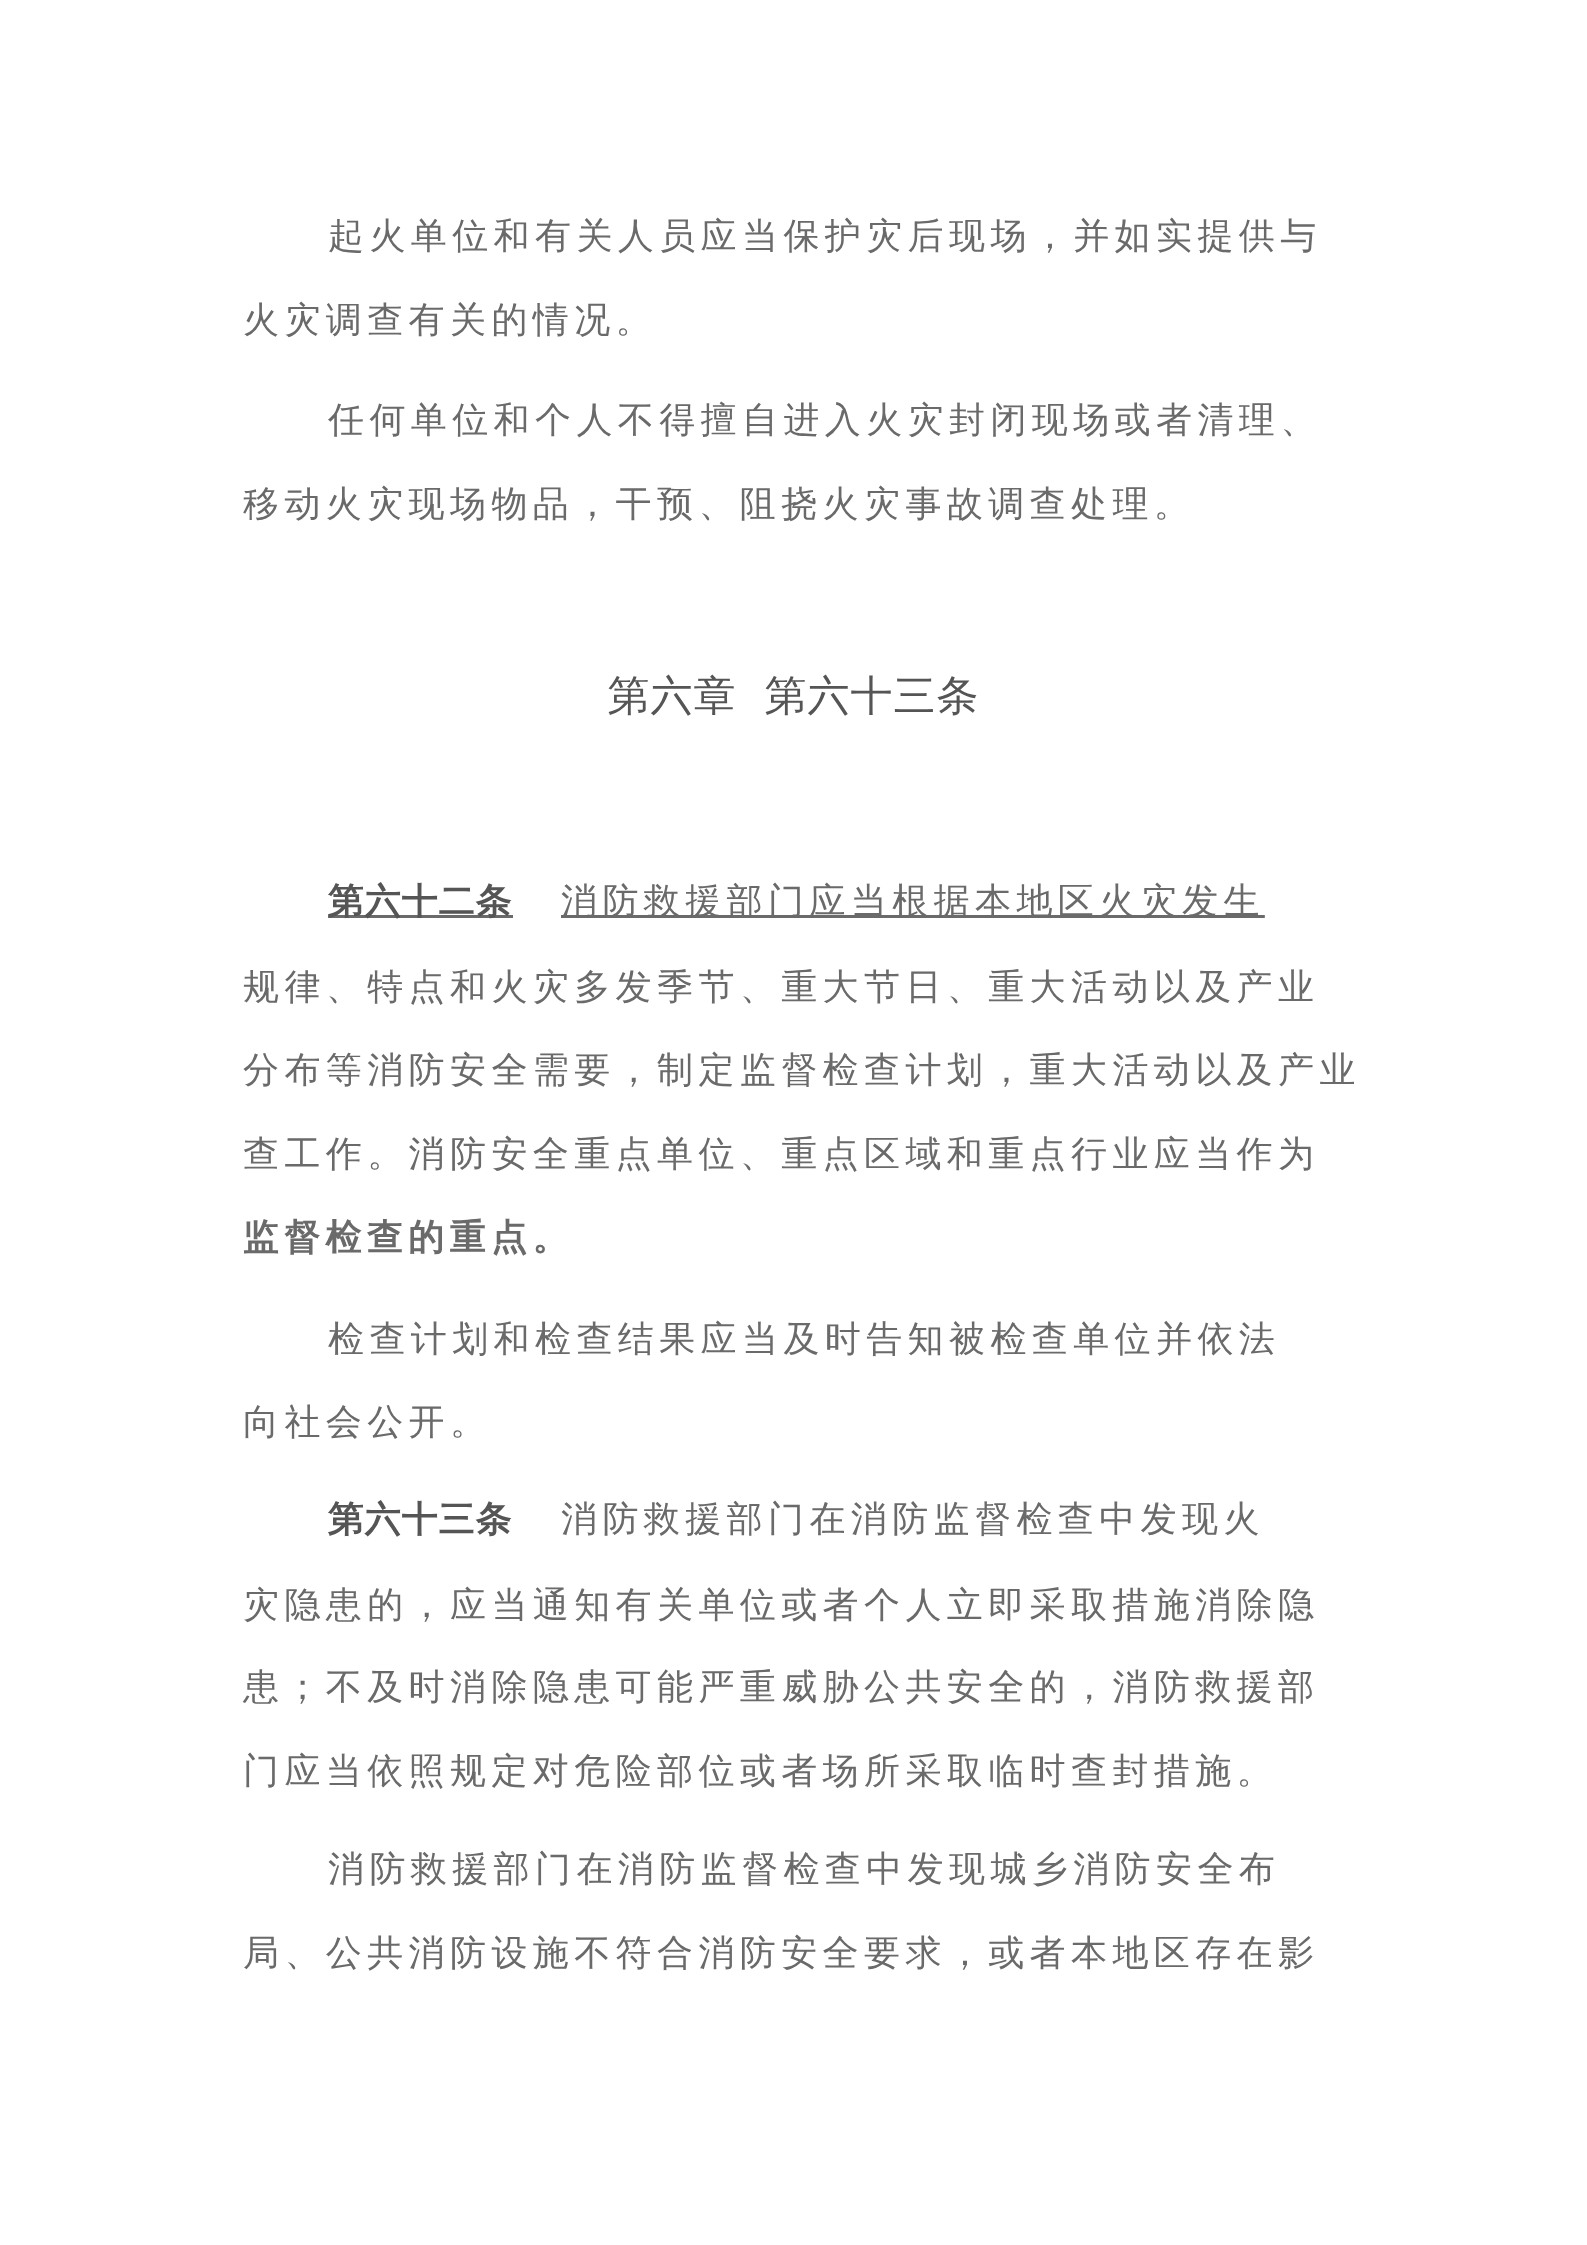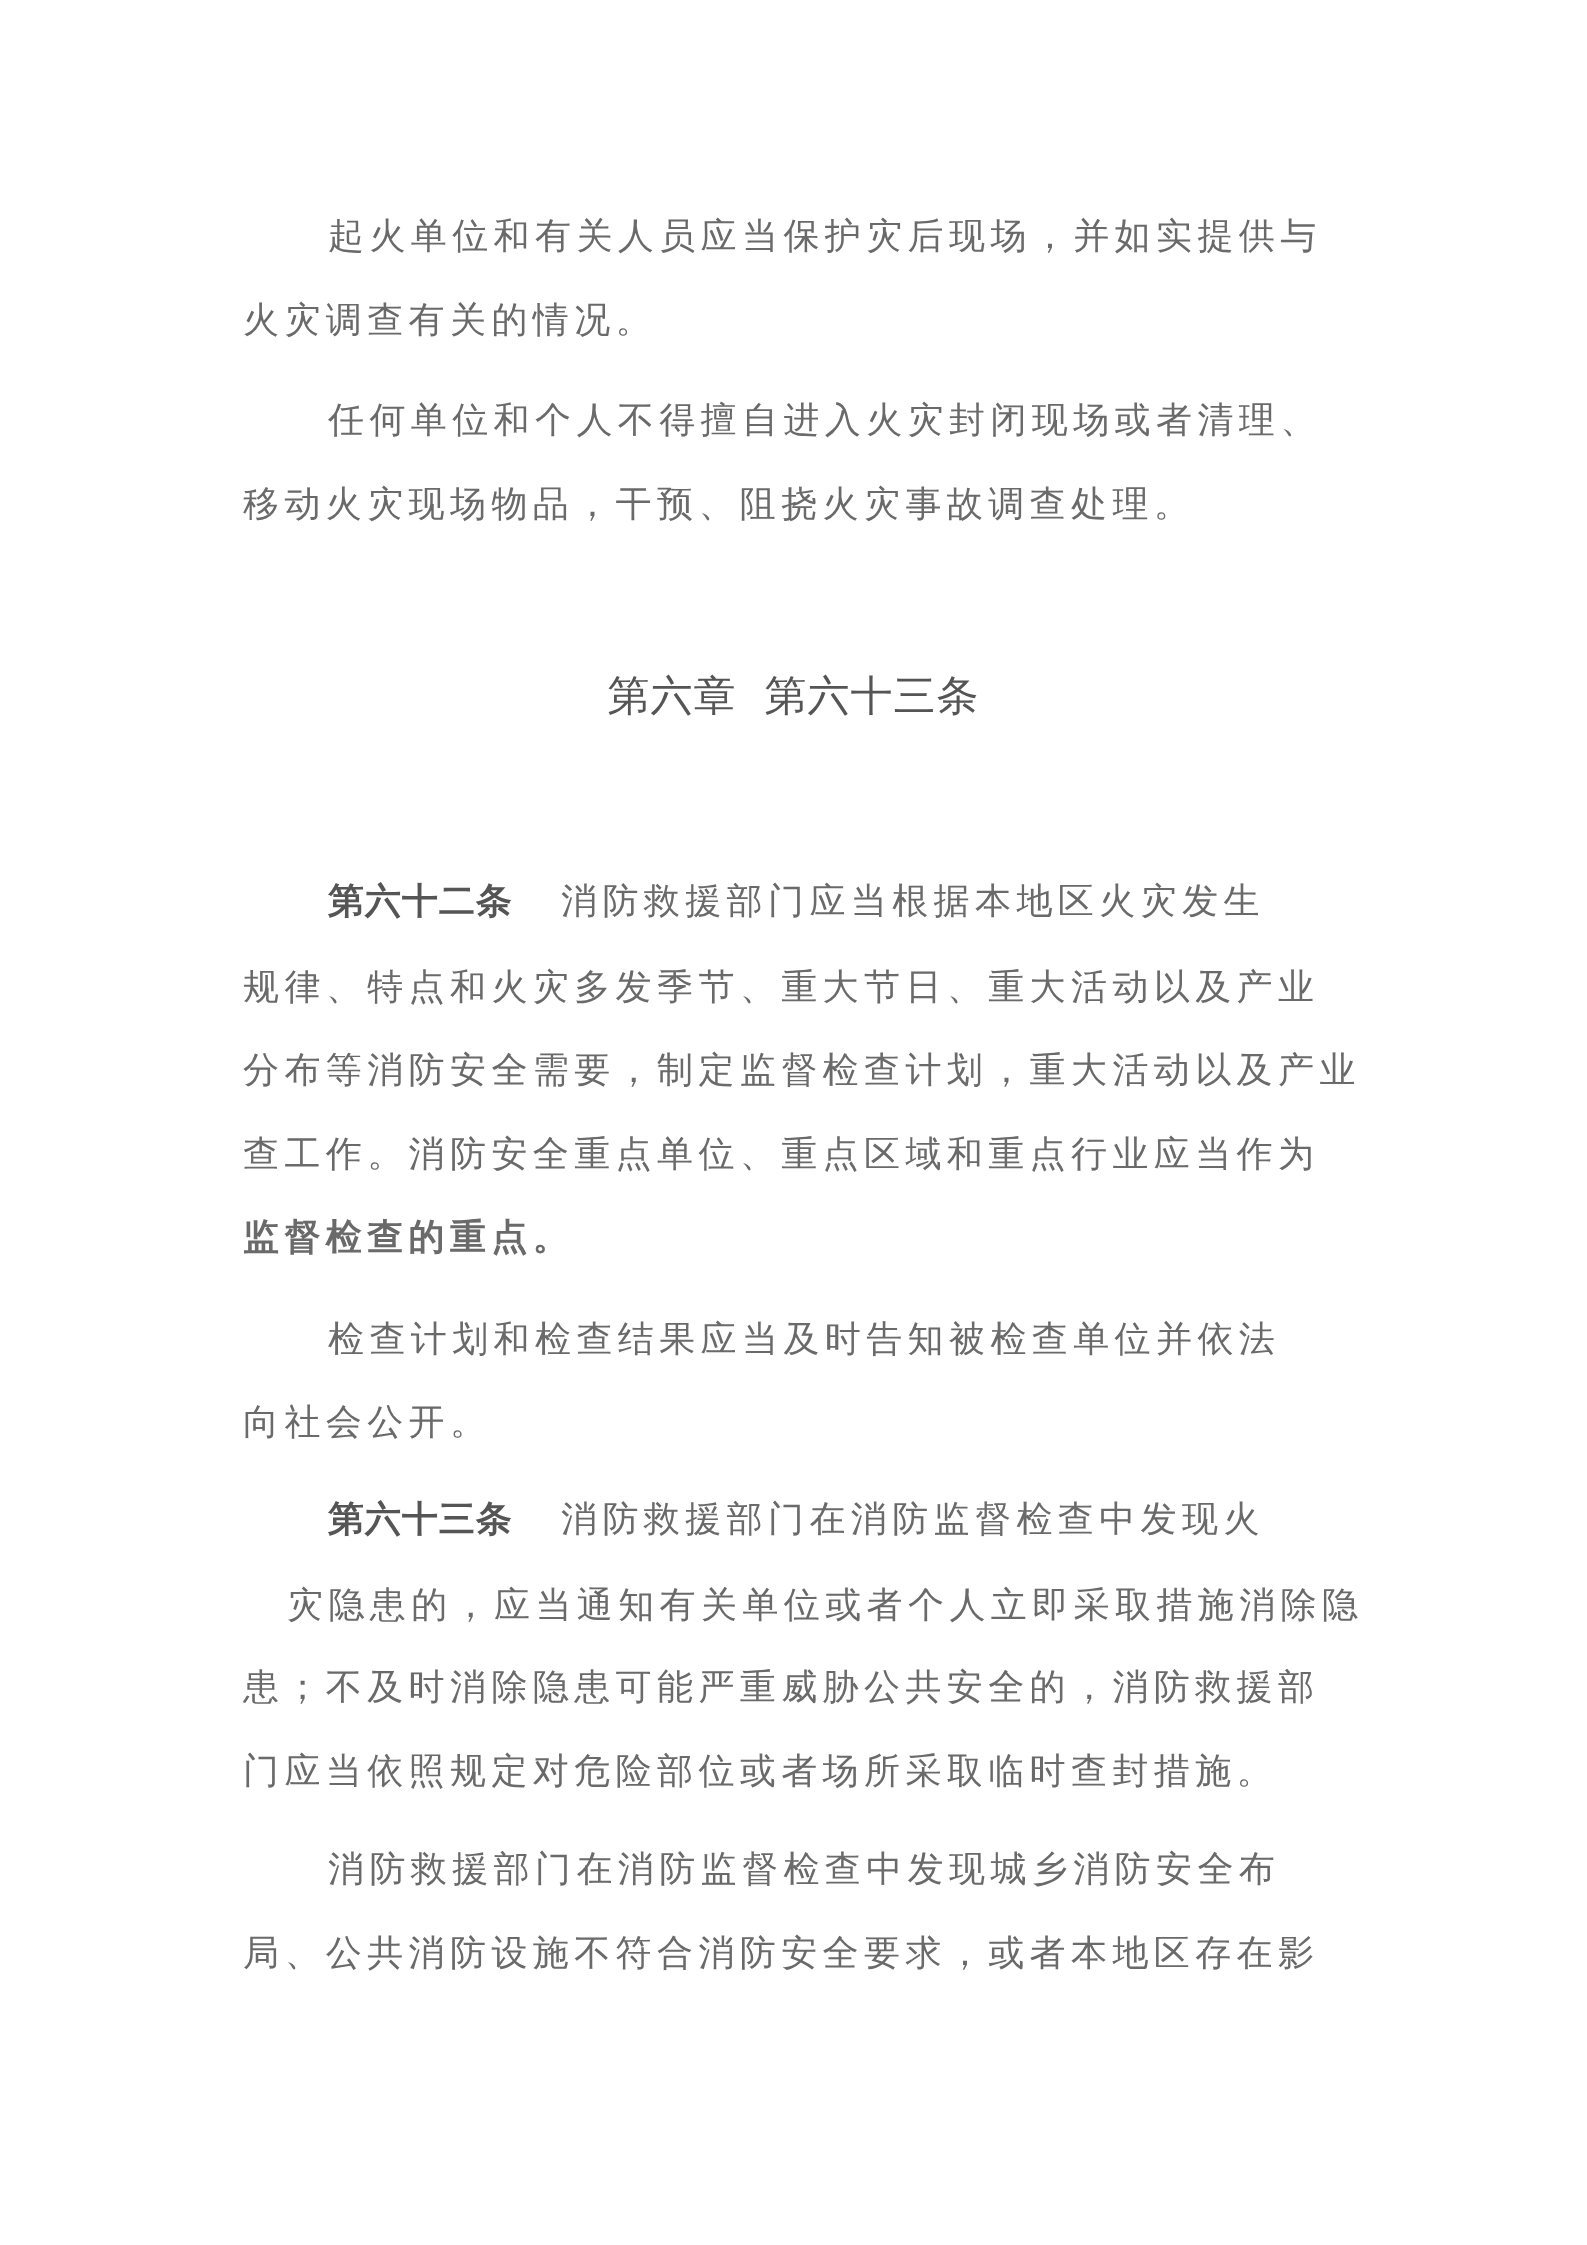--- a/index.html
+++ b/index.html
@@ -66,34 +66,34 @@
   <div class="line indent" style="top:212px;">起火单位和有关人员应当保护灾后现场，并如实提供与</div>
   <div class="line indent" style="top:396px;">任何单位和个人不得擅自进入火灾封闭现场或者清理、</div>
 
   <div class="line" style="top:296px;">火灾调查有关的情况。</div>
   <div class="line" style="top:480px;">移动火灾现场物品，干预、阻挠火灾事故调查处理。</div>
 
   <div class="chapter">
     <span>第六章</span><span class="gap"></span><span>第六十三条</span>
   </div>
 
-  <div class="line indent" style="top:877px;">
+  <div class="line indent" style="top:877px;text-decoration:underline;">
     <span class="article-num">第六十二条</span><span>消防救援部门应当根据本地区火灾发生</span>
   </div>
   <div class="line" style="top:963px;text-align:right;">规律、特点和火灾多发季节、重大节日、重大活动以及产业</div>
   <div class="line" style="top:1046px;">分布等消防安全需要，制定监督检查计划，重大活动以及产业</div>
   <div class="line" style="top:1130px;">查工作。消防安全重点单位、重点区域和重点行业应当作为</div>
   <div class="line" style="top:1213px;font-weight:bold;">监督检查的重点。</div>
 
   <div class="line indent" style="top:1315px;">检查计划和检查结果应当及时告知被检查单位并依法</div>
   <div class="line" style="top:1398px;">向社会公开。</div>
 
   <div class="line indent" style="top:1495px;">
     <span class="article-num">第六十三条</span><span>消防救援部门在消防监督检查中发现火</span>
   </div>
-  <div class="line" style="top:1581px;margin-left:44px;">灾隐患的，应当通知有关单位或者个人立即采取措施消除隐</div>
+  <div class="line" style="top:1581px;">灾隐患的，应当通知有关单位或者个人立即采取措施消除隐</div>
   <div class="line" style="top:1663px;">患；不及时消除隐患可能严重威胁公共安全的，消防救援部</div>
   <div class="line" style="top:1747px;">门应当依照规定对危险部位或者场所采取临时查封措施。</div>
 
   <div class="line indent" style="top:1845px;">消防救援部门在消防监督检查中发现城乡消防安全布</div>
   <div class="line" style="top:1929px;">局、公共消防设施不符合消防安全要求，或者本地区存在影</div>
 
 </div>
 
 </body></html>

